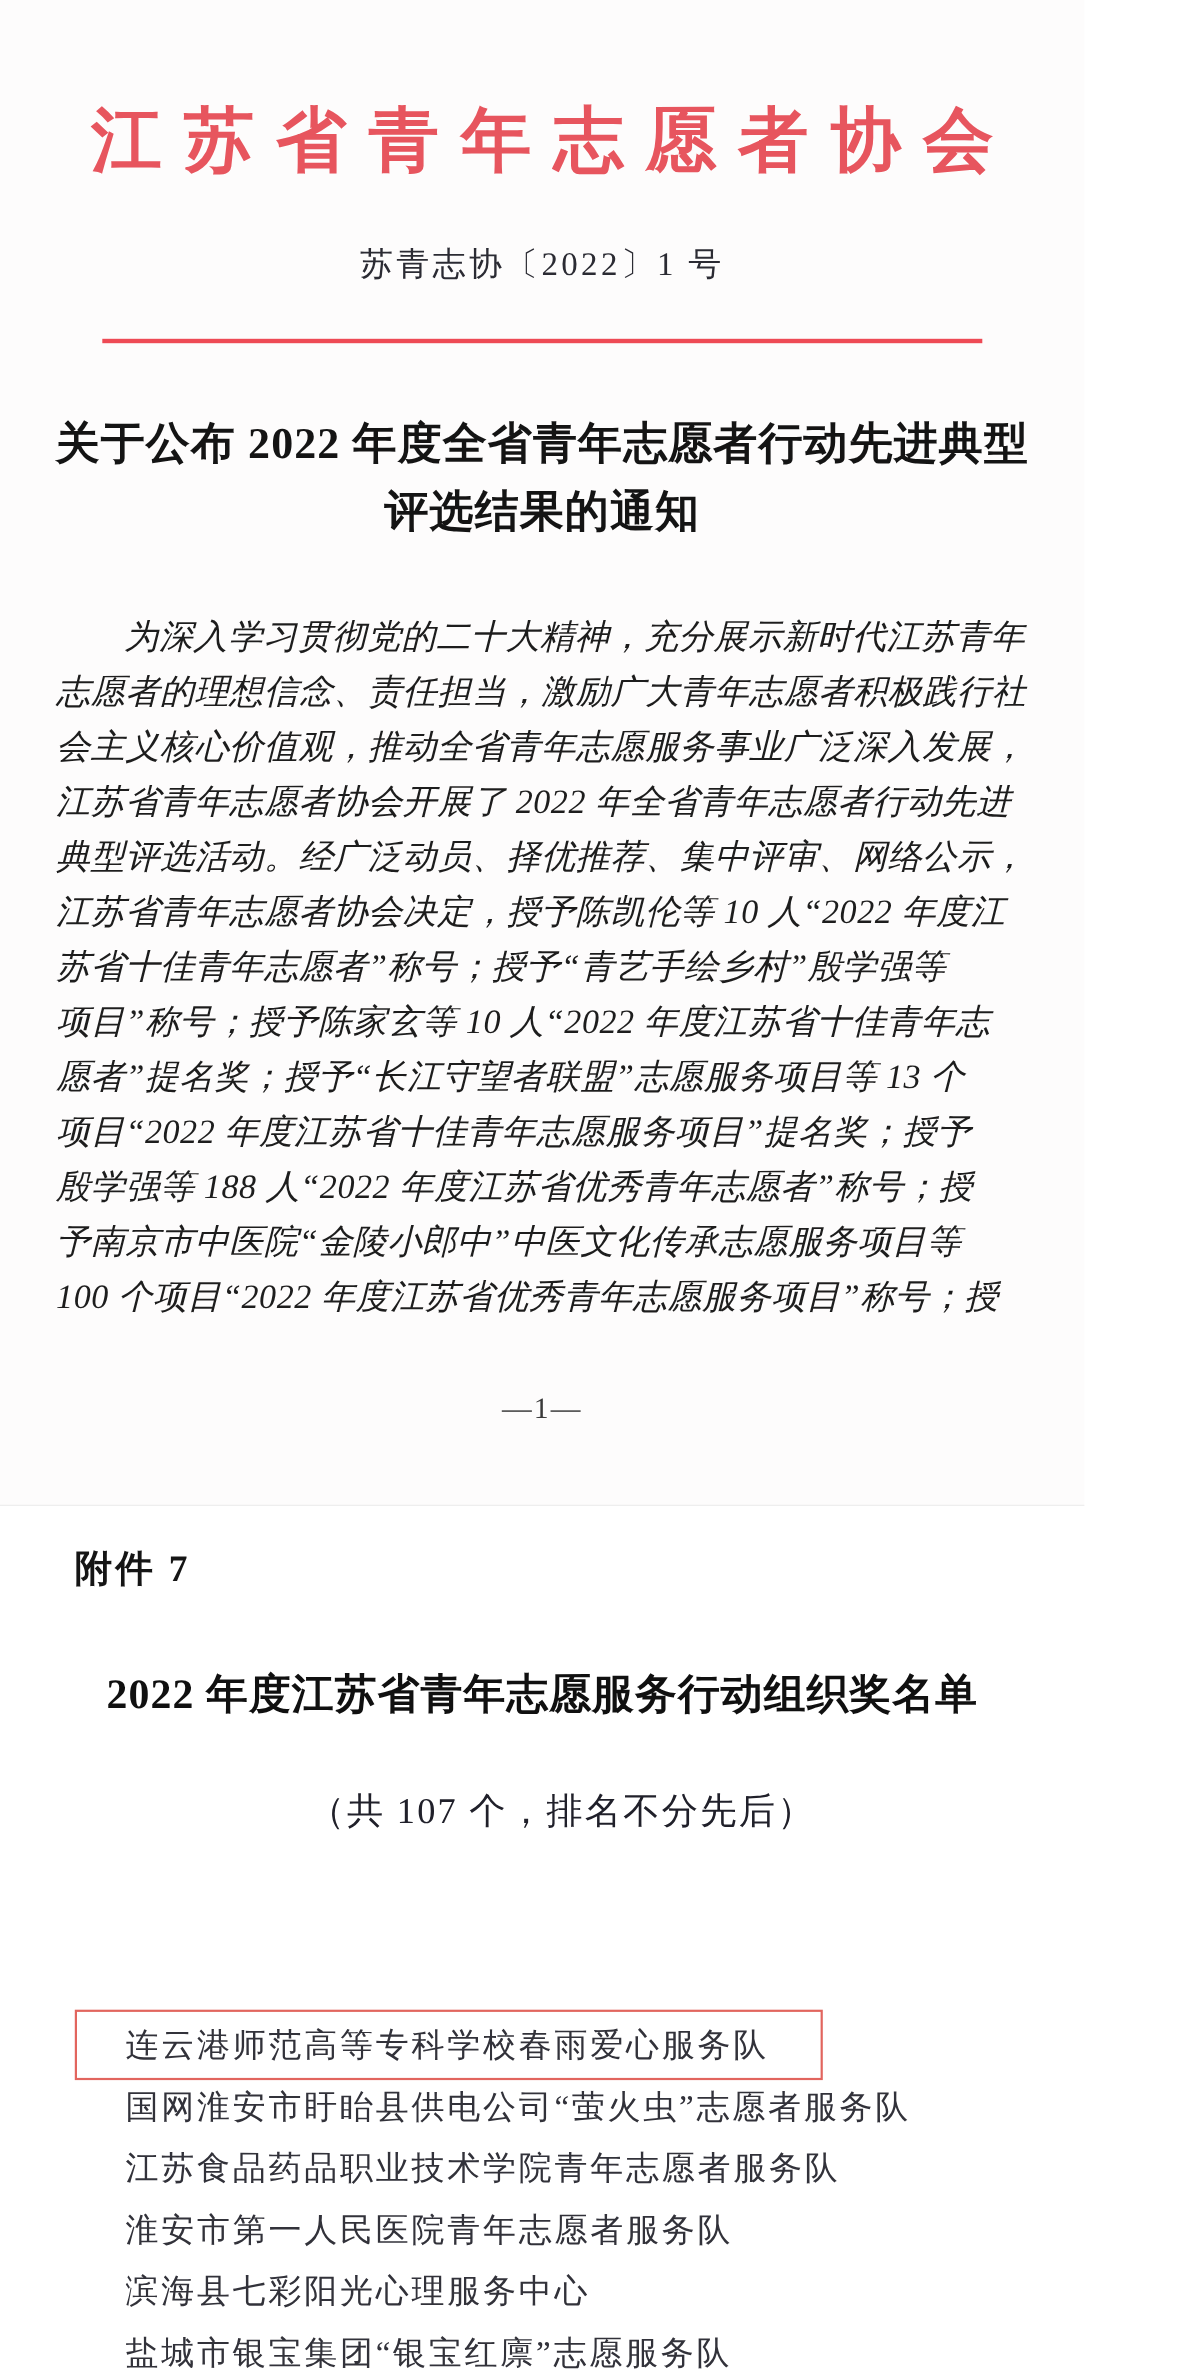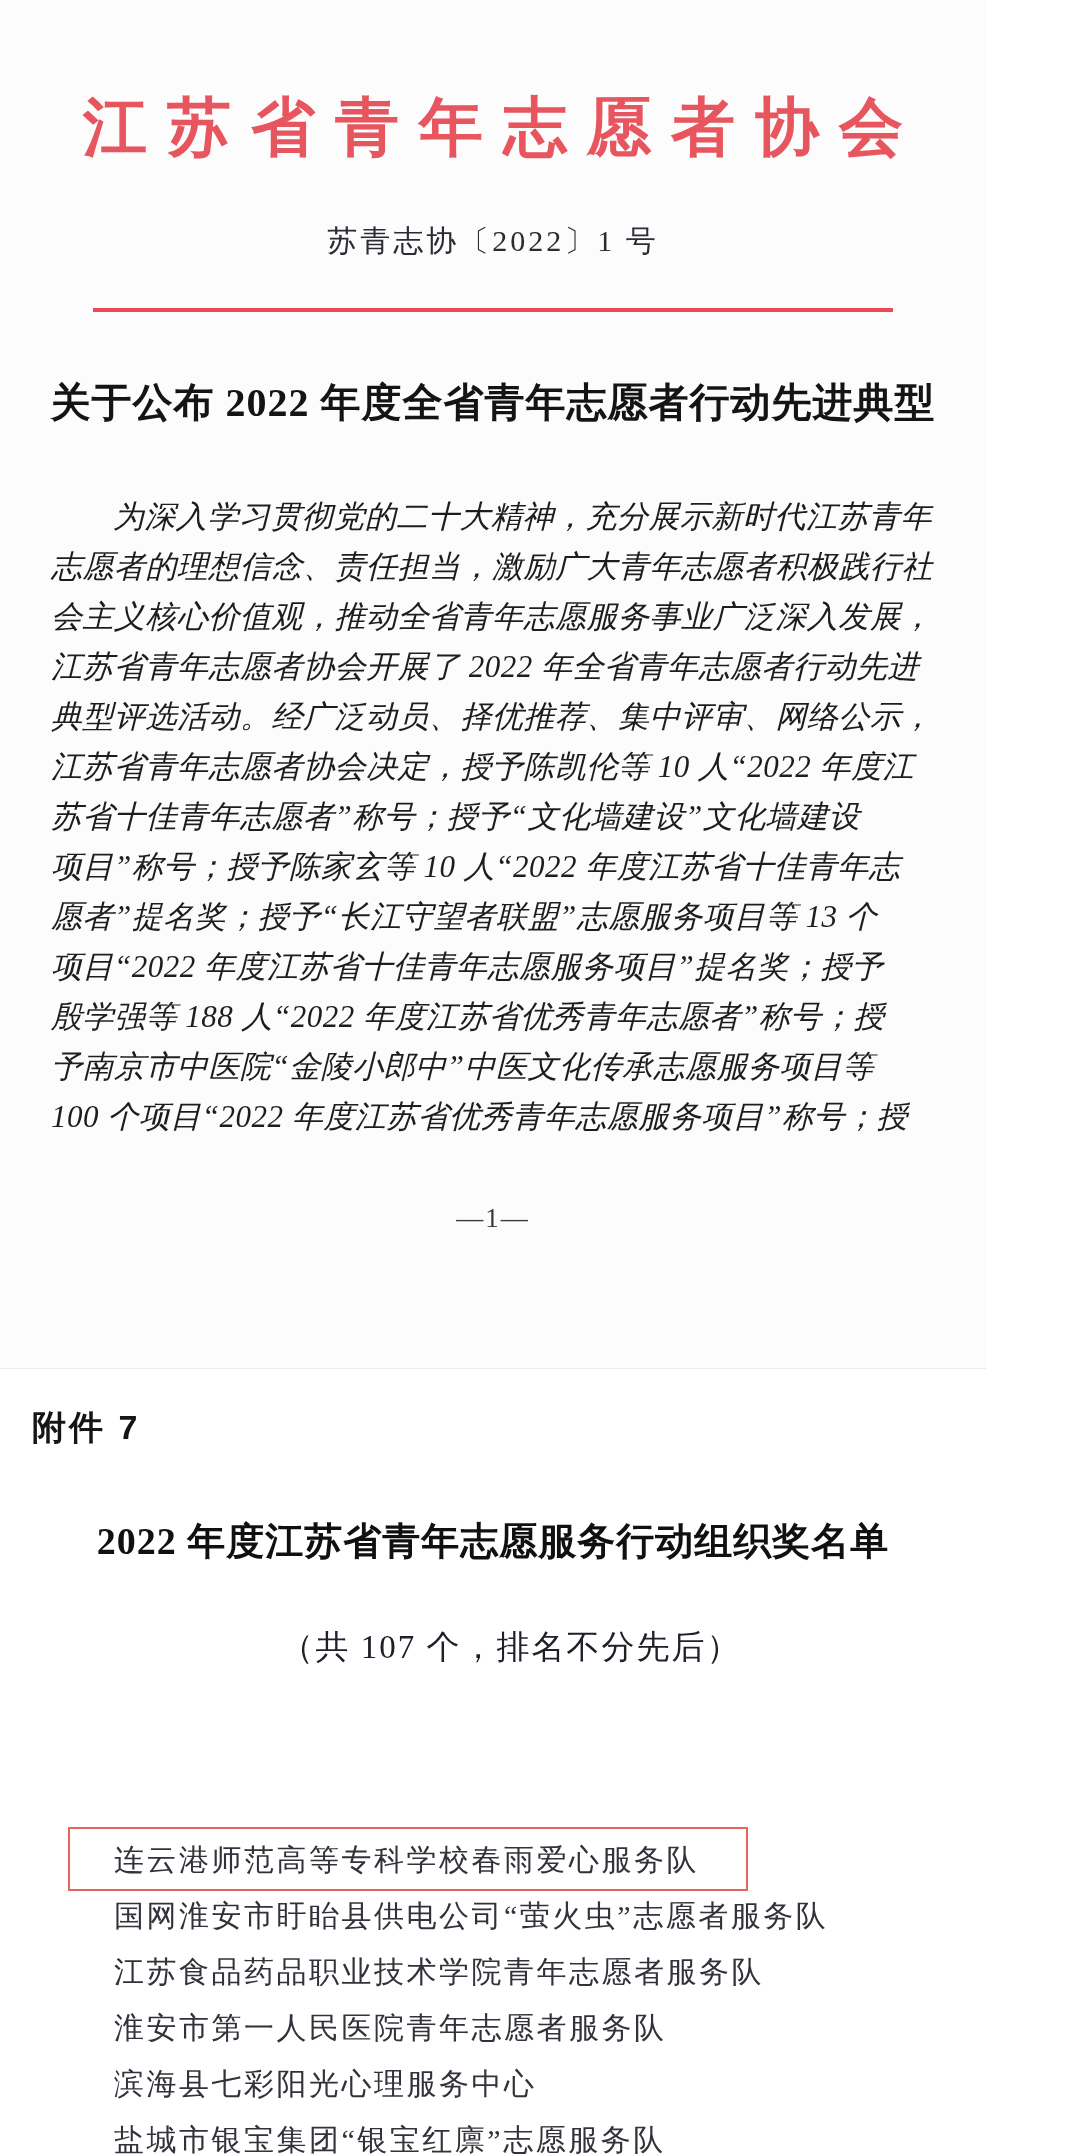--- a/index.html
+++ b/index.html
@@ -38,21 +38,21 @@
     font-size:31px; line-height:50px; color:#1d1d1d; letter-spacing:0.5px;
   }
   .body-line { margin:0; white-space:nowrap;font-style:italic; }
   .body-line:first-child { text-indent:2em; }
   .page-number {
     margin-top:56px; text-align:center; font-size:27px; line-height:40px;
     color:#3a3a3a; letter-spacing:2px;
   }
 
   .attachment-label {
-    margin-left:32px; font-family:Liberation Sans, sans-serif;
+    margin-left:68px; font-family:Liberation Serif, serif;
     font-weight:700; font-size:34px; line-height:44px; color:#151515;
     letter-spacing:3px;
   }
   .list-heading {
     margin:64px 0 0; text-align:center; font-weight:700;
     font-size:38px; line-height:56px; color:#101010; letter-spacing:1px;
   }
   .list-subheading {
     margin-top:56px; text-align:center; font-size:33px; line-height:44px;
     color:#20202a; letter-spacing:2px;padding-left:36px;
@@ -76,30 +76,31 @@
 
   <section class="page page1">
     <h1 class="org-title">江苏省青年志愿者协会</h1>
 
     <div class="doc-number">苏青志协〔2022〕1 号</div>
 
     <div class="red-rule"></div>
 
     <h2 class="notice-title">
       <span class="t-line">关于公布 2022 年度全省青年志愿者行动先进典型</span>
+      <span class="t-line">评选结果的通知</span>
     </h2>
 
     <div class="body-text">
         <p class="body-line">为深入学习贯彻党的二十大精神，充分展示新时代江苏青年</p>
         <p class="body-line">志愿者的理想信念、责任担当，激励广大青年志愿者积极践行社</p>
         <p class="body-line">会主义核心价值观，推动全省青年志愿服务事业广泛深入发展，</p>
         <p class="body-line">江苏省青年志愿者协会开展了 2022 年全省青年志愿者行动先进</p>
         <p class="body-line">典型评选活动。经广泛动员、择优推荐、集中评审、网络公示，</p>
         <p class="body-line">江苏省青年志愿者协会决定，授予陈凯伦等 10 人“2022 年度江</p>
-        <p class="body-line">苏省十佳青年志愿者”称号；授予“文化墙建设”文化墙建设</p>
+        <p class="body-line">苏省十佳青年志愿者”称号；授予“青艺手绘乡村”殷学强等</p>
         <p class="body-line">项目”称号；授予陈家玄等 10 人“2022 年度江苏省十佳青年志</p>
         <p class="body-line">愿者”提名奖；授予“长江守望者联盟”志愿服务项目等 13 个</p>
         <p class="body-line">项目“2022 年度江苏省十佳青年志愿服务项目”提名奖；授予</p>
         <p class="body-line">殷学强等 188 人“2022 年度江苏省优秀青年志愿者”称号；授</p>
         <p class="body-line">予南京市中医院“金陵小郎中”中医文化传承志愿服务项目等</p>
         <p class="body-line">100 个项目“2022 年度江苏省优秀青年志愿服务项目”称号；授</p>
       </div>
 
     <div class="page-number">—1—</div>
   </section>

